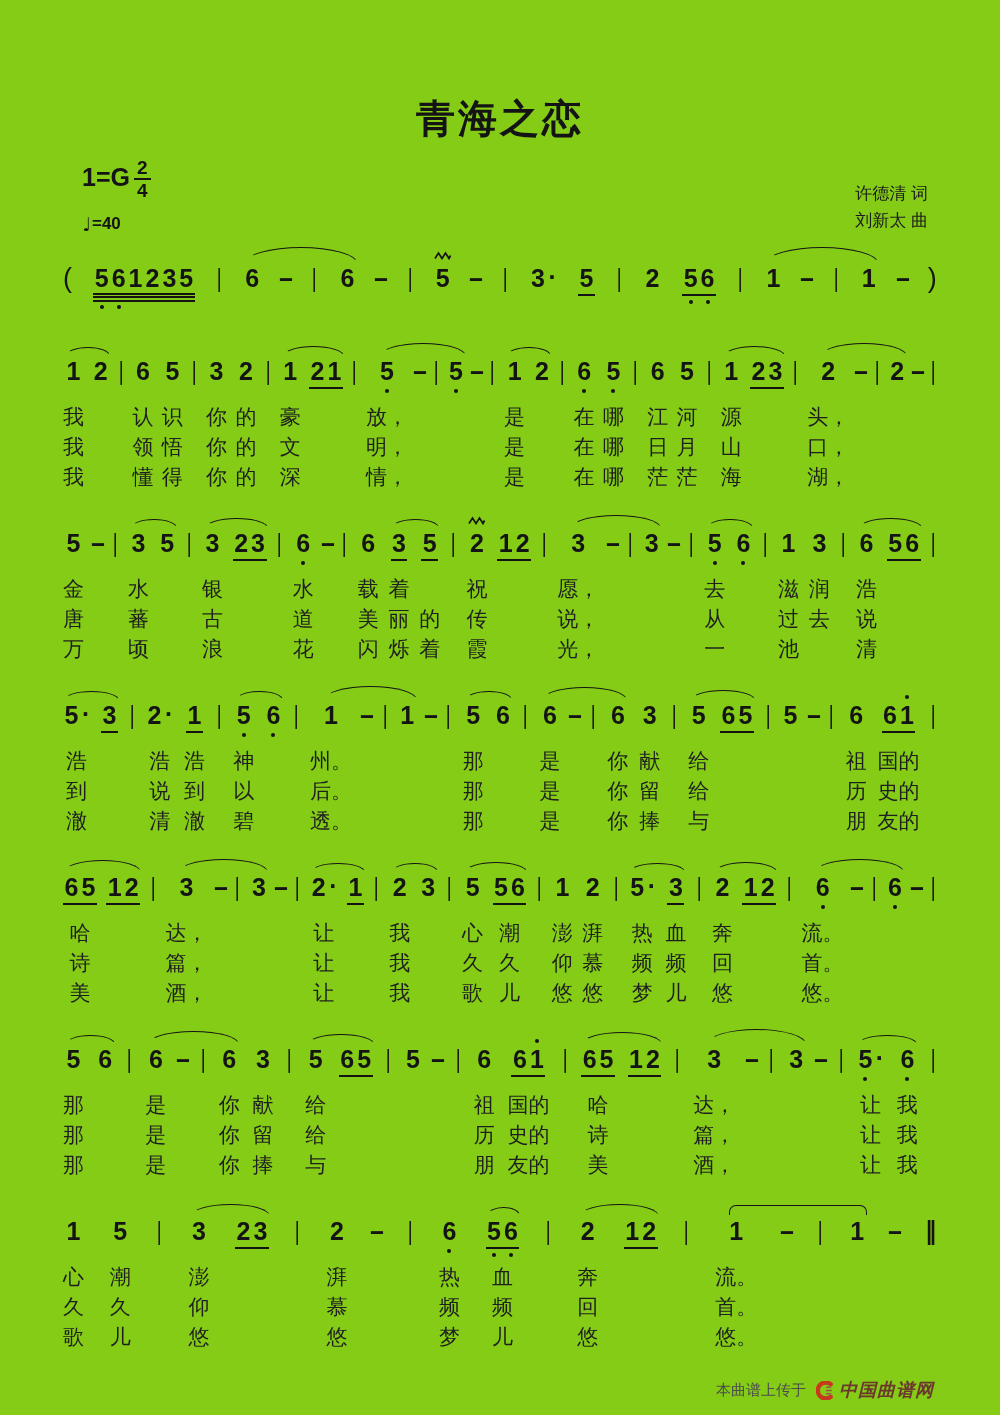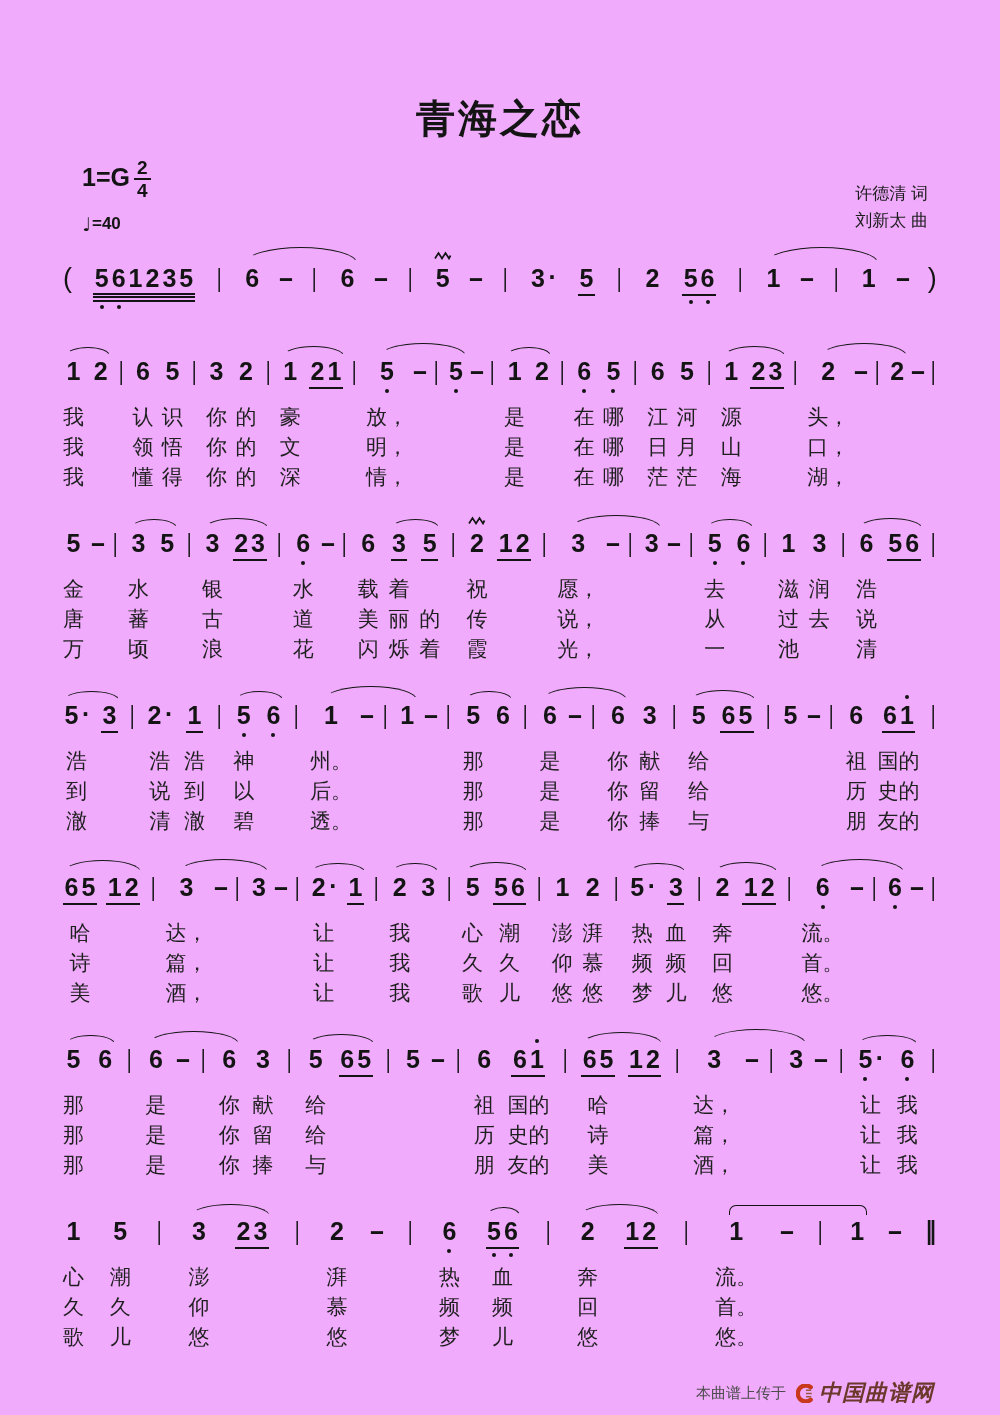--- a/index.html
+++ b/index.html
@@ -1,16 +1,16 @@
 <!DOCTYPE html>
 <html style="--ink: #141414; --lyric: #1f1f1f; --footer_text: #4c4c4c; --logo_red: #c8381d; --logo_lines: #9a5a42; --logo_text: #6b392c;"><head>
 <meta charset="utf-8">
 <style>
   html,body{margin:0;padding:0;background:#ffffff;}
-  .page{position:relative;width:1000px;height:1415px;background:#f0abfc;overflow:hidden;
+  .page{position:relative;width:1000px;height:1415px;background:#84cc16;overflow:hidden;
         font-family:"Liberation Sans",sans-serif;color:var(--ink,#141414);}
   .title{margin:0;padding-top:92px;text-align:center;font-size:39px;font-weight:700;letter-spacing:3px;}
   .meta{display:flex;justify-content:space-between;align-items:flex-end;padding:10px 72px 0 82px;}
   .keysig{font-size:25px;font-weight:700;display:flex;align-items:center;}
   .frac{display:inline-flex;flex-direction:column;align-items:center;font-size:19px;line-height:1.02;
         margin-left:4px;transform:translateY(2px);}
   .frac .num{border-bottom:2.5px solid var(--ink,#141414);padding:0 3px 1px;}
   .frac .den{padding-top:1px;}
   .tempo{margin-top:14px;font-size:17px;font-weight:700;display:flex;align-items:center;}
   .noteglyph{font-family:"DejaVu Sans",sans-serif;font-size:19px;margin-right:1px;}
@@ -42,21 +42,21 @@
   .paren{font-weight:400;font-size:27px;line-height:28px;}
   .endbar{font-family:"DejaVu Sans",sans-serif;font-weight:700;font-size:24px;line-height:29px;}
   .lyr{height:30px;font-size:21px;line-height:27px;color:var(--lyric,#222);white-space:nowrap;}
   .slur{position:absolute;border:1.8px solid transparent;border-top-color:var(--ink,#141414);
         border-radius:50%/100% 100% 0 0;pointer-events:none;}
   .slur.sq{border:1.6px solid var(--ink,#141414);border-bottom:none;border-radius:7px 7px 0 0;}
   .footer{position:absolute;right:66px;top:1378px;display:flex;align-items:center;font-size:15px;
           color:var(--footer_text,#4c4c4c);justify-content:flex-end;}
   .logo{display:inline-flex;align-items:center;margin-left:10px;}
   .logoicon{margin-right:4px;}
-  .logoname{font-size:22px;font-weight:700;font-style:italic;letter-spacing:1px;
+  .logoname{font-size:18px;font-weight:700;font-style:italic;letter-spacing:1px;
             color:var(--logo_text,#6b392c);}
 </style>
 </head>
 <body>
 
 <div class="page">
   <h1 class="title">青海之恋</h1>
 
   <div class="meta">
     <div class="meta-left">

